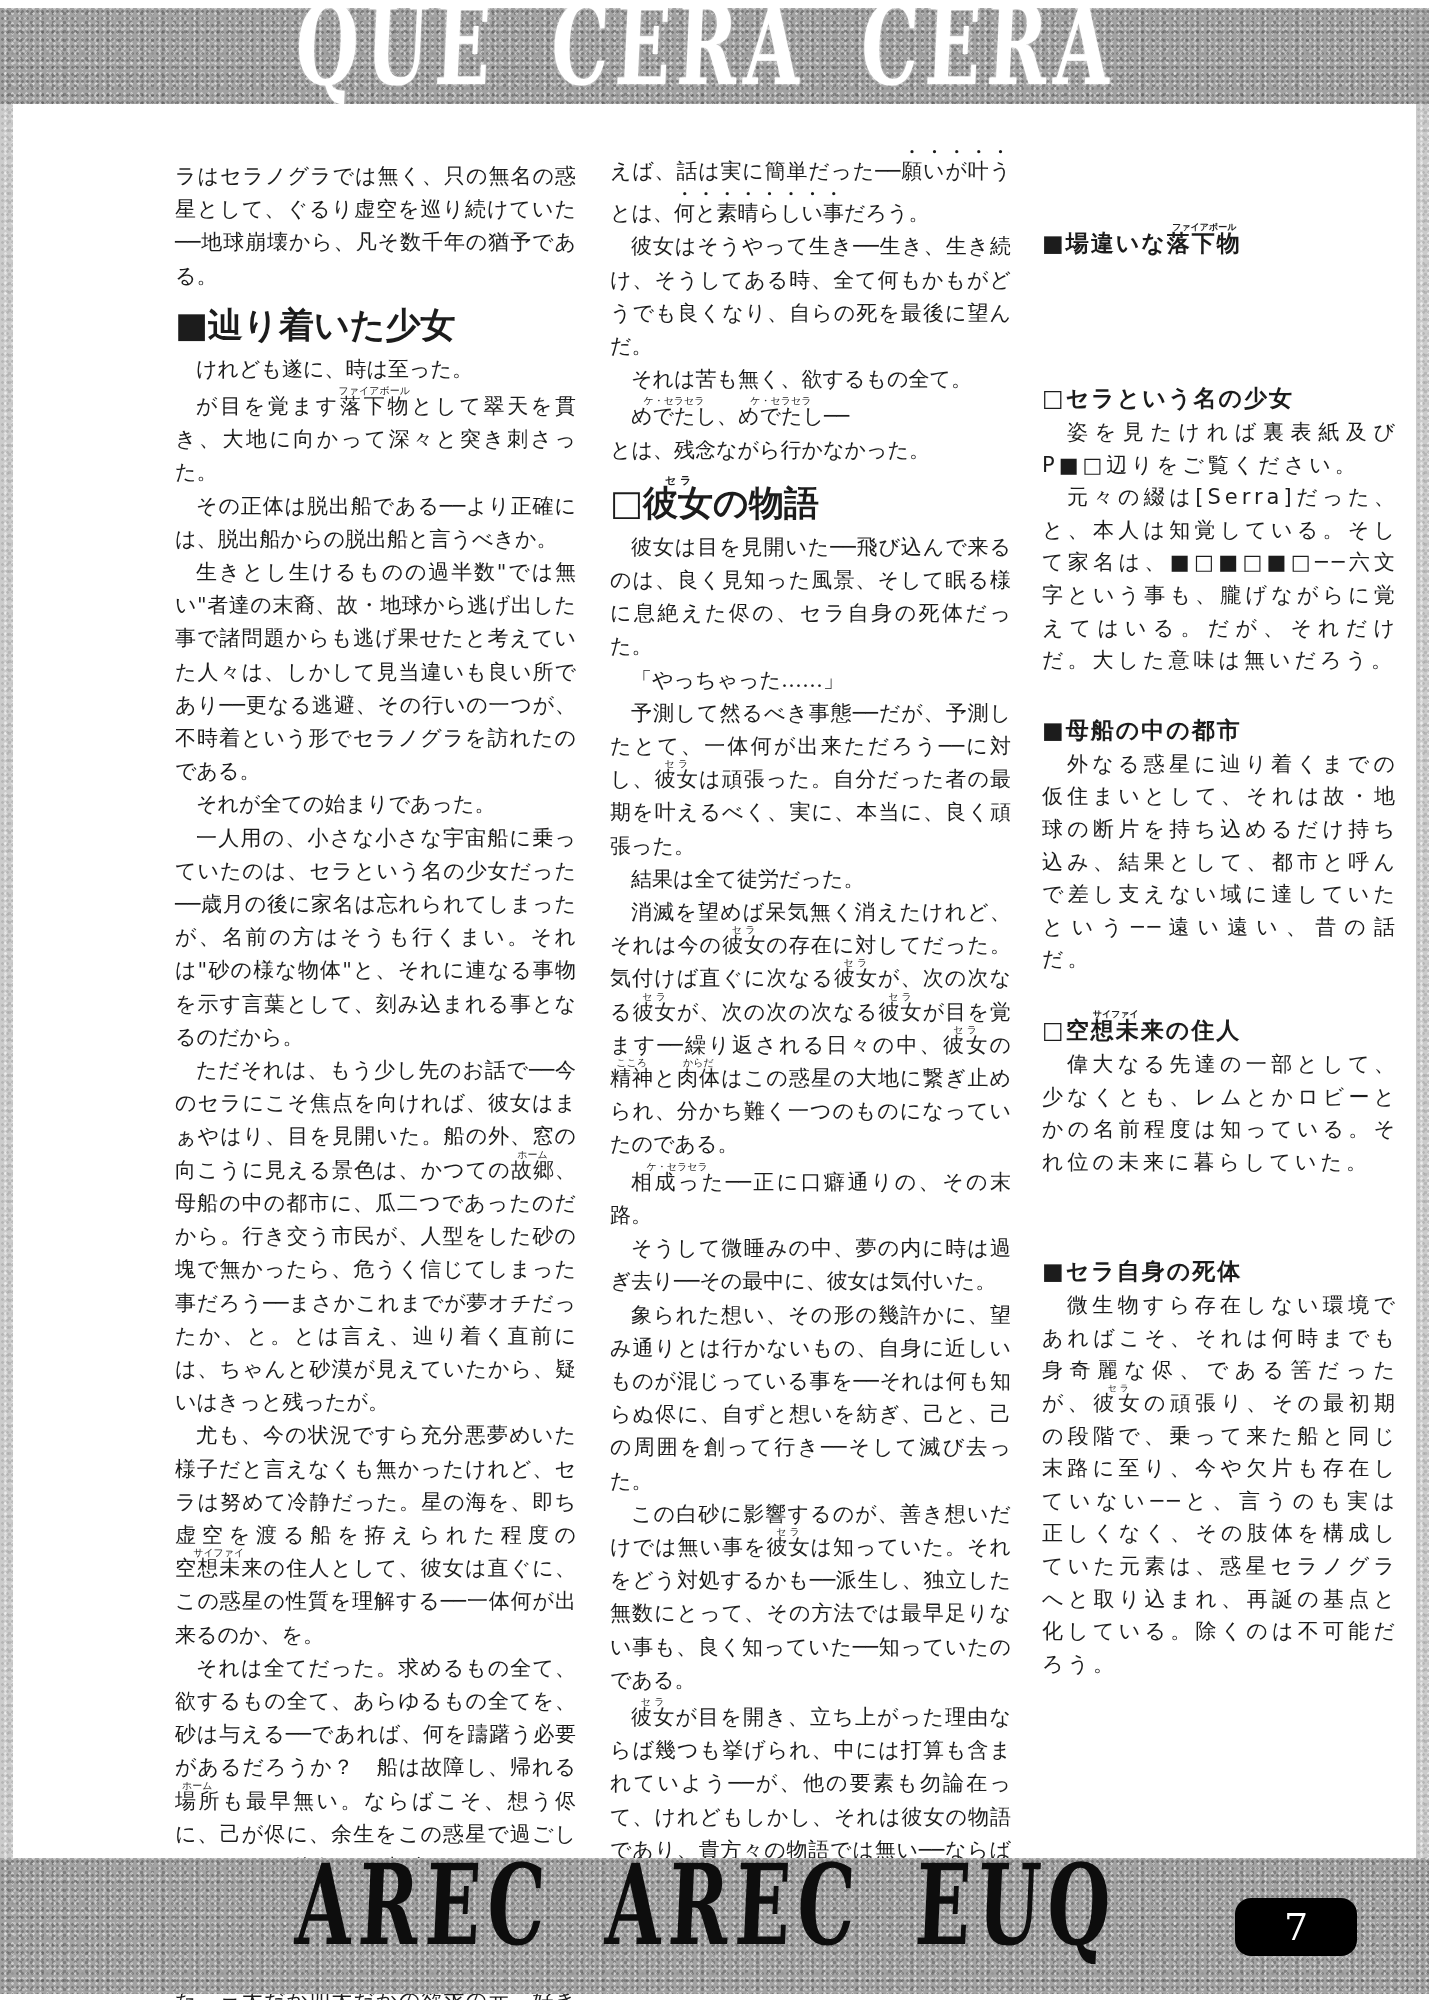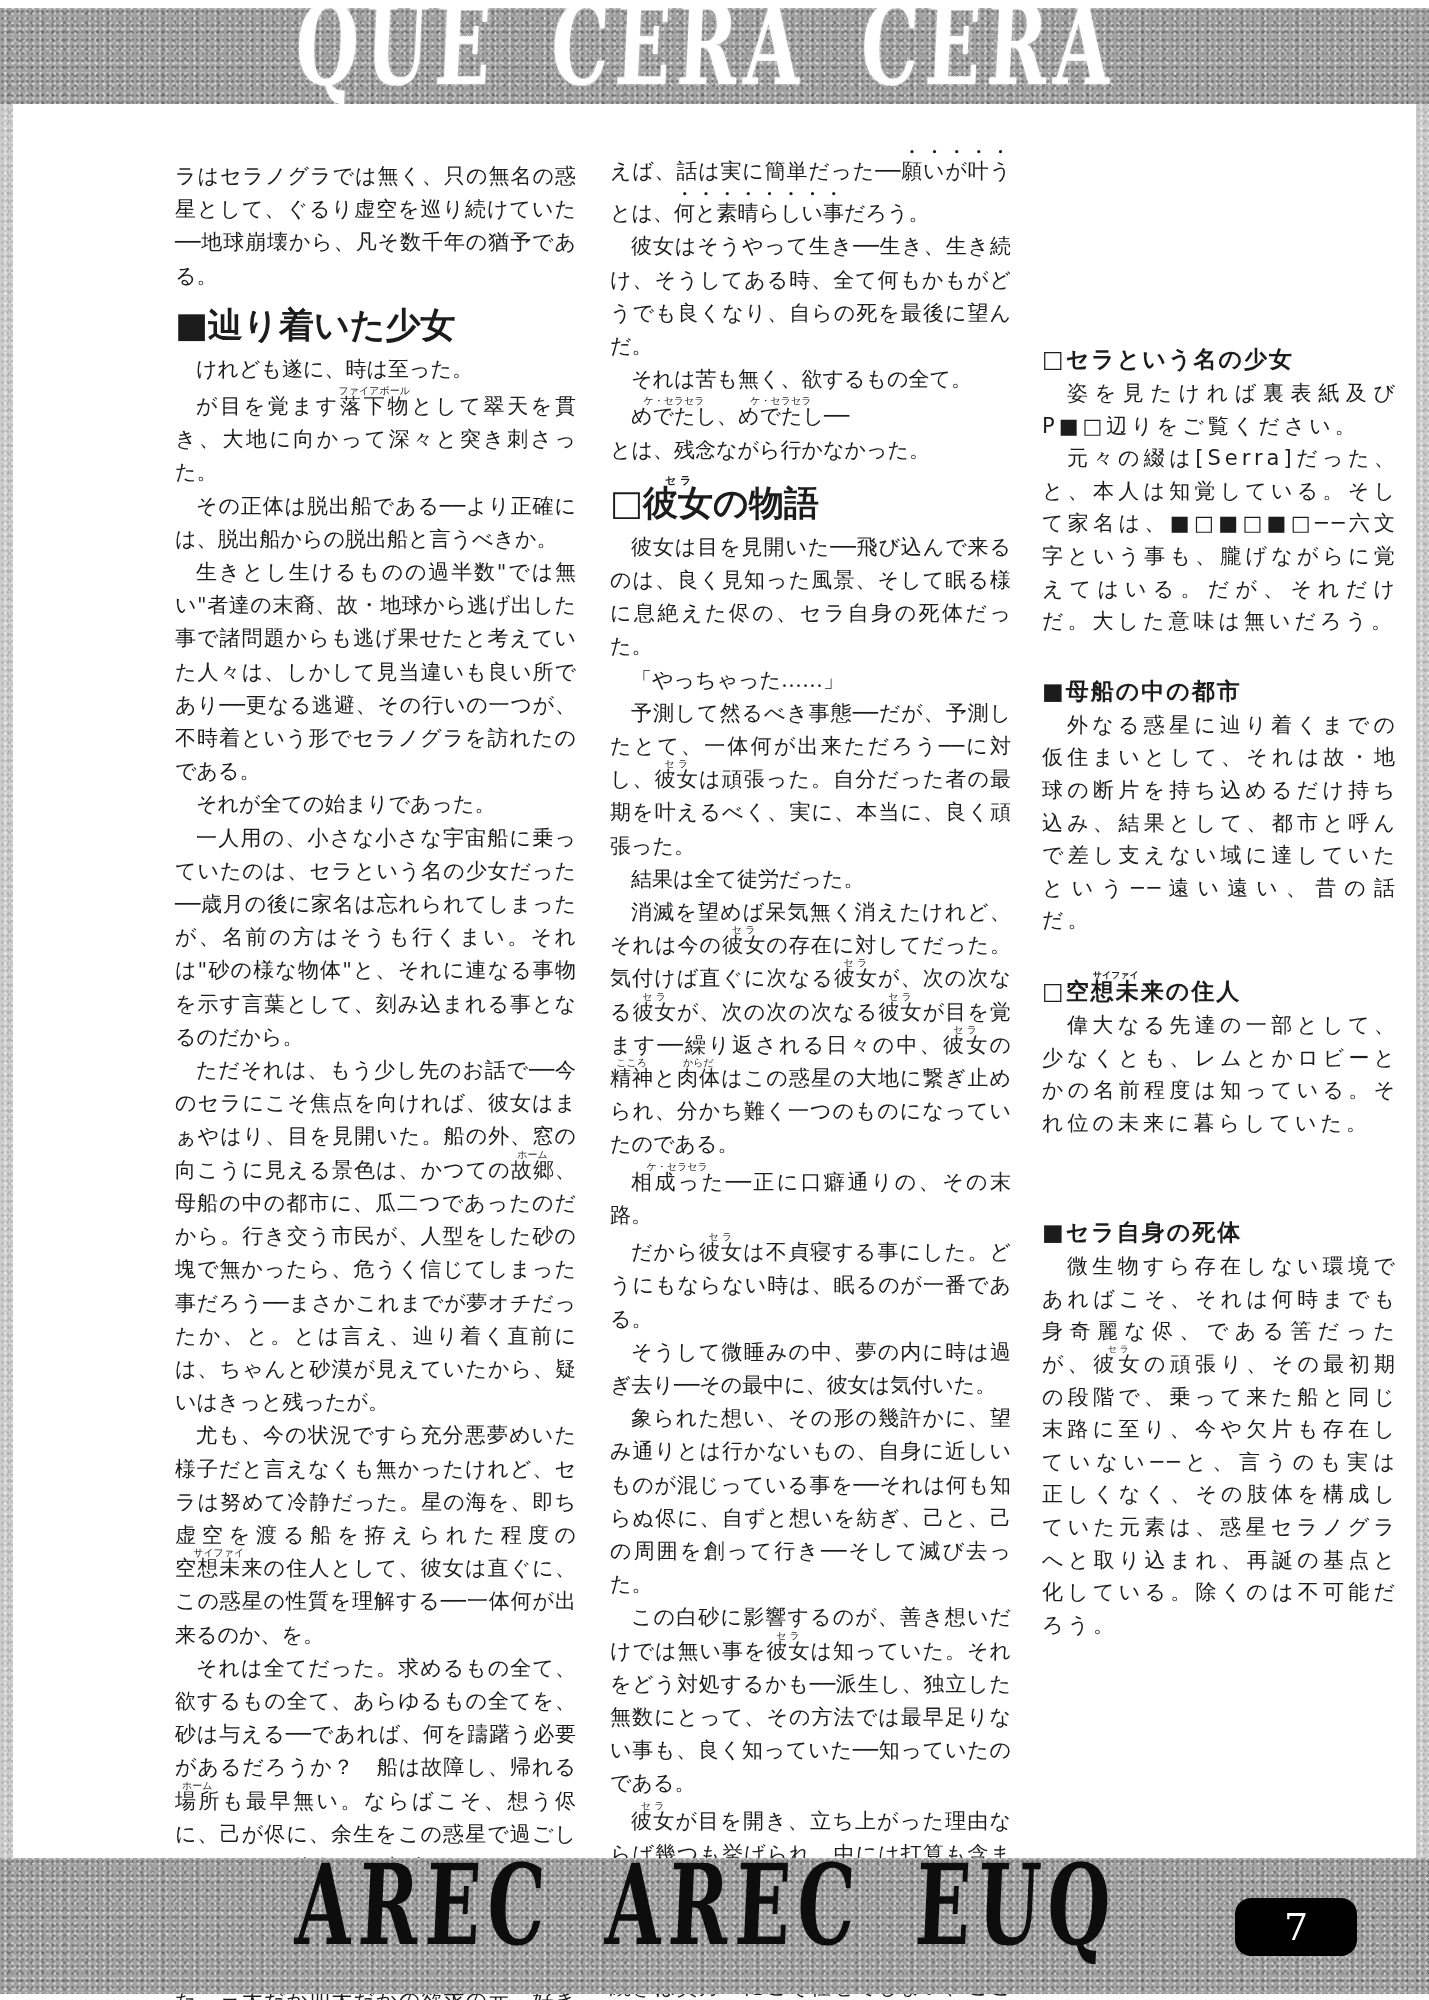--- a/index.html
+++ b/index.html
@@ -79,28 +79,28 @@
       <p class="para indent"><span>それは苦も無く、欲するもの全て。</span></p>
       <p class="para indent"><ruby><span>めでたし</span><rt>ケ・セラセラ</rt></ruby><span>、</span><ruby><span>めでたし</span><rt>ケ・セラセラ</rt></ruby><span>──</span></p>
       <p class="para"><span>とは、残念ながら行かなかった。</span></p>
       <div class="colhead"><span>□</span><ruby><span>彼女</span><rt>セ ラ</rt></ruby><span>の物語</span></div>
       <p class="para indent"><span>彼女は目を見開いた──飛び込んで来るのは、良く見知った風景、そして眠る様に息絶えた侭の、セラ自身の死体だった。</span></p>
       <p class="para indent"><span>「やっちゃった……」</span></p>
       <p class="para indent"><span>予測して然るべき事態──だが、予測したとて、一体何が出来ただろう──に対し、</span><ruby><span>彼女</span><rt>セ ラ</rt></ruby><span>は頑張った。自分だった者の最期を叶えるべく、実に、本当に、良く頑張った。</span></p>
       <p class="para indent"><span>結果は全て徒労だった。</span></p>
       <p class="para indent"><span>消滅を望めば呆気無く消えたけれど、それは今の</span><ruby><span>彼女</span><rt>セ ラ</rt></ruby><span>の存在に対してだった。気付けば直ぐに次なる</span><ruby><span>彼女</span><rt>セ ラ</rt></ruby><span>が、次の次なる</span><ruby><span>彼女</span><rt>セ ラ</rt></ruby><span>が、次の次の次なる</span><ruby><span>彼女</span><rt>セ ラ</rt></ruby><span>が目を覚ます──繰り返される日々の中、</span><ruby><span>彼女</span><rt>セ ラ</rt></ruby><span>の</span><ruby><span>精神</span><rt>こころ</rt></ruby><span>と</span><ruby><span>肉体</span><rt>からだ</rt></ruby><span>はこの惑星の大地に繋ぎ止められ、分かち難く一つのものになっていたのである。</span></p>
       <p class="para indent"><ruby><span>相成った</span><rt>ケ・セラセラ</rt></ruby><span>──正に口癖通りの、その末路。</span></p>
-      <p class="para indent"><span>だから</span><ruby><span>彼女</span><rt>セ ラ</rt></ruby><span>は不貞寝する事にした。どうにもならない時は、眠るのが一番である。</span></p>
       <p class="para indent"><span>そうして微睡みの中、夢の内に時は過ぎ去り──その最中に、彼女は気付いた。</span></p>
       <p class="para indent"><span>象られた想い、その形の幾許かに、望み通りとは行かないもの、自身に近しいものが混じっている事を──それは何も知らぬ侭に、自ずと想いを紡ぎ、己と、己の周囲を創って行き──そして滅び去った。</span></p>
       <p class="para indent"><span>この白砂に影響するのが、善き想いだけでは無い事を</span><ruby><span>彼女</span><rt>セ ラ</rt></ruby><span>は知っていた。それをどう対処するかも──派生し、独立した無数にとって、その方法では最早足りない事も、良く知っていた──知っていたのである。</span></p>
       <p class="para indent"><ruby><span>彼女</span><rt>セ ラ</rt></ruby><span>が目を開き、立ち上がった理由ならば幾つも挙げられ、中には打算も含まれていよう──が、他の要素も勿論在って、けれどもしかし、それは彼女の物語であり、貴方々の物語では無い──ならば続きは貴方々にこそ任せてしまい、ここで区切りを付けるのが賢明というものである。そう、即ち、この言葉を残して──善きに計らえ。</span></p>
     </div>
   <div id="sidebar">
       <section class="side-section" style="margin-bottom: 119px;">
+        <div class="side-head"><span>■場違いな</span><ruby><span>落下物</span><rt>ファイアボール</rt></ruby></div>
       </section>
       <section class="side-section" style="margin-bottom: 35px;">
         <div class="side-head"><span>□セラという名の少女</span></div>
         <p class="side-para"><span>姿を見たければ裏表紙及びP■□辺りをご覧ください。</span></p>
         <p class="side-para"><span>元々の綴は[Serra]だった、と、本人は知覚している。そして家名は、■□■□■□──六文字という事も、朧げながらに覚えてはいる。だが、それだけだ。大した意味は無いだろう。</span></p>
       </section>
       <section class="side-section" style="margin-bottom: 33px;">
         <div class="side-head"><span>■母船の中の都市</span></div>
         <p class="side-para"><span>外なる惑星に辿り着くまでの仮住まいとして、それは故・地球の断片を持ち込めるだけ持ち込み、結果として、都市と呼んで差し支えない域に達していたという──遠い遠い、昔の話だ。</span></p>
       </section>

